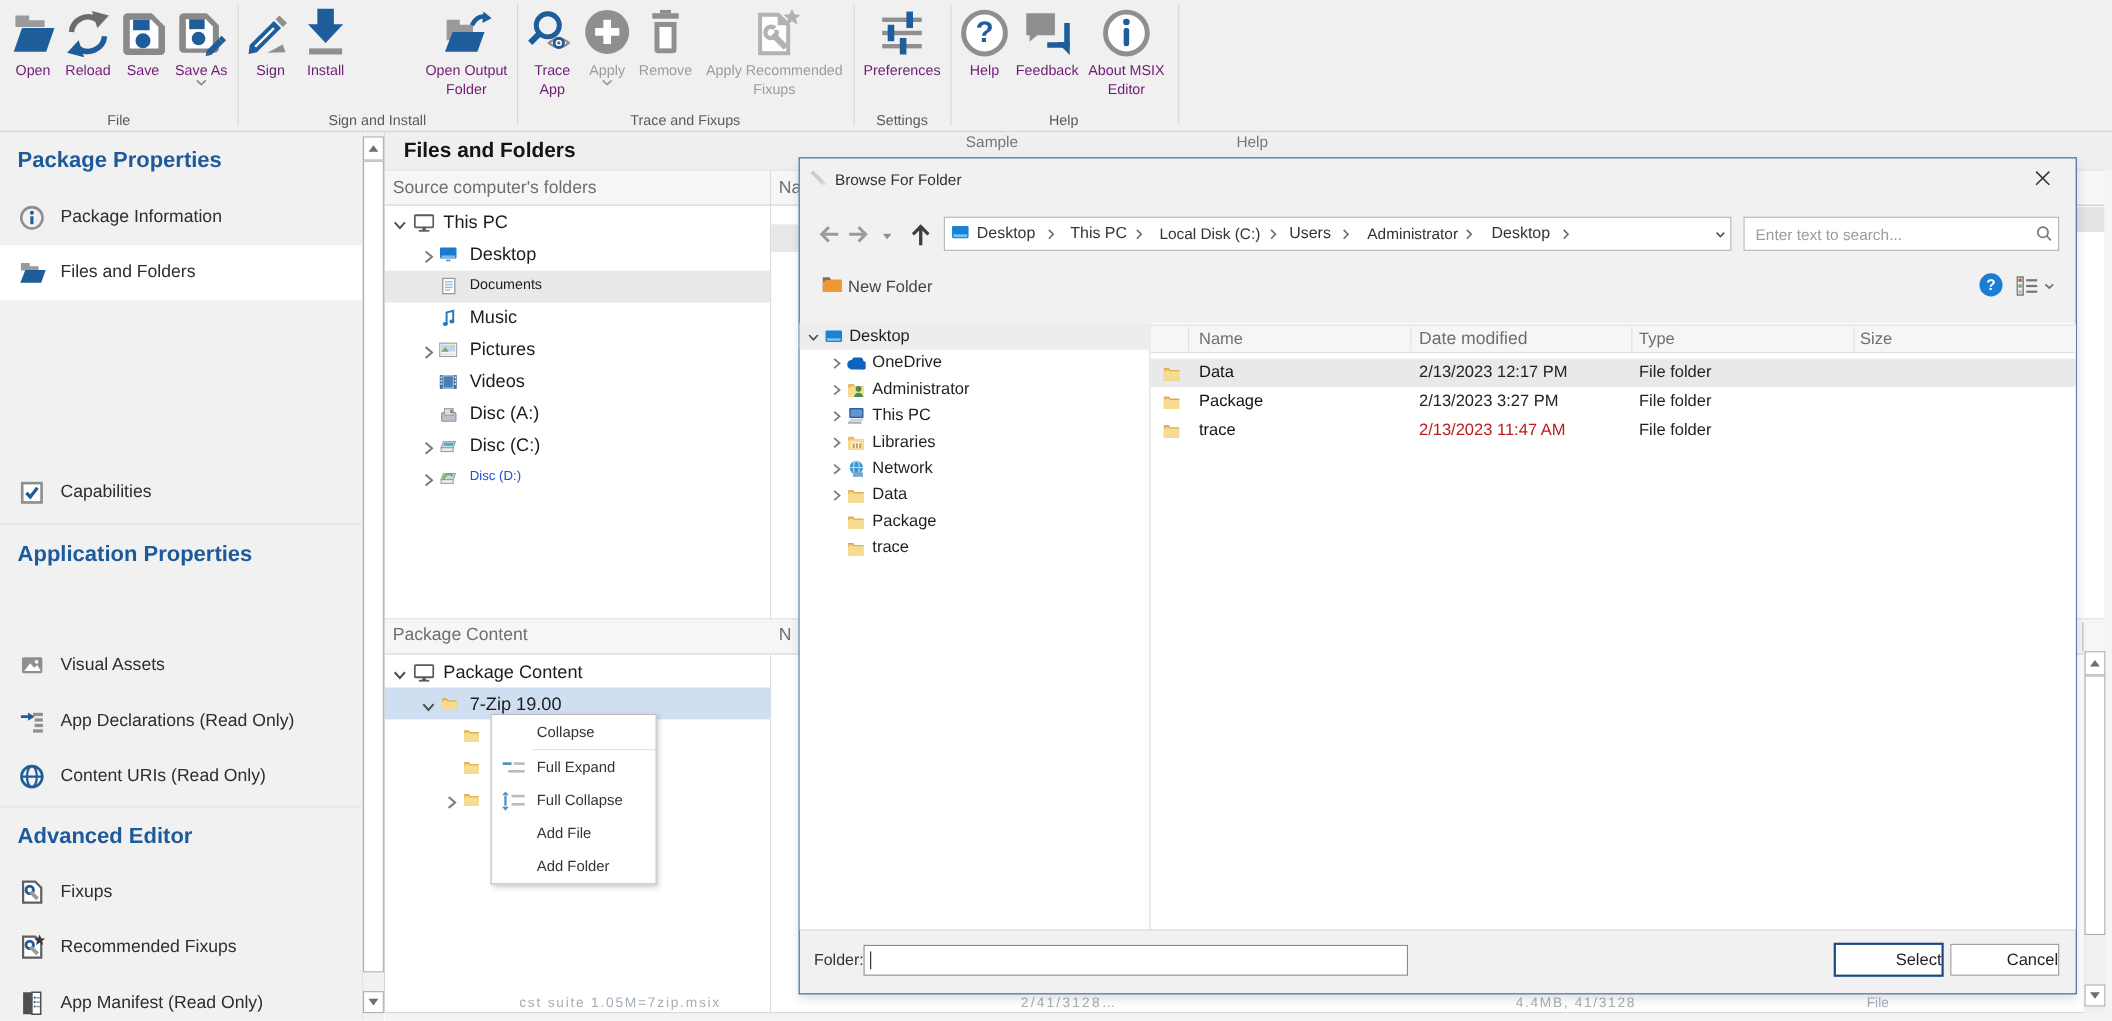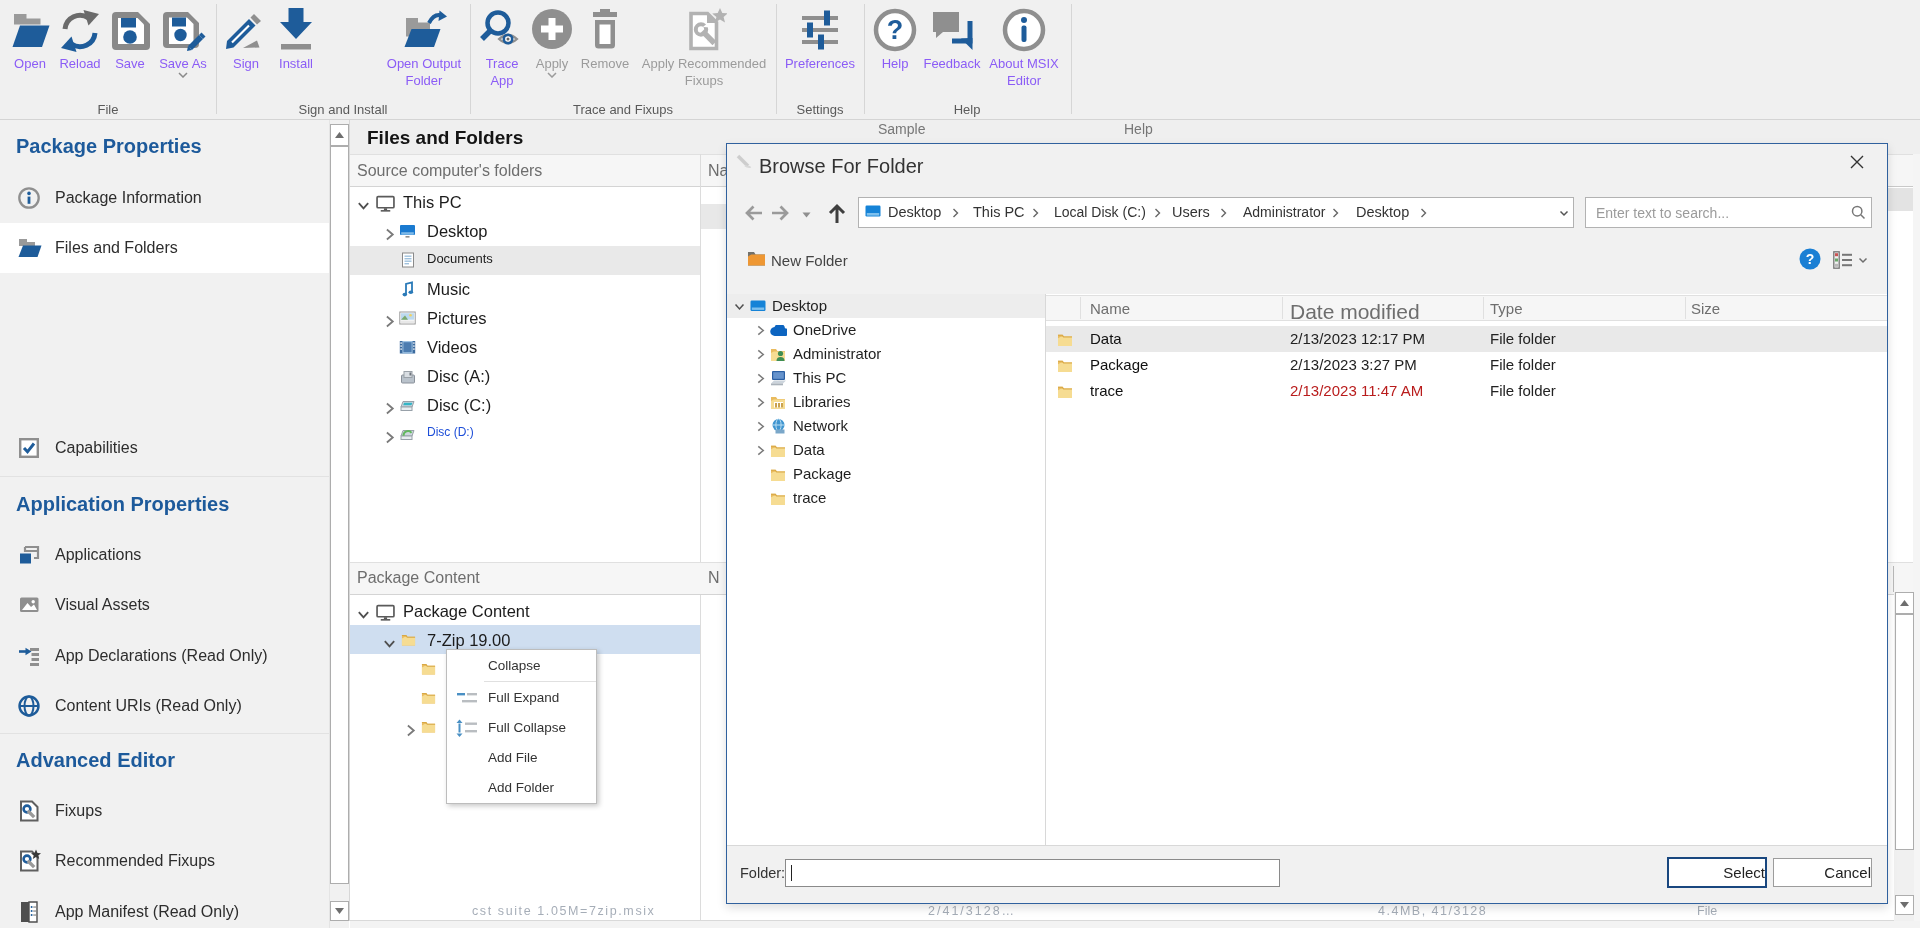--- a/index.html
+++ b/index.html
@@ -5,21 +5,21 @@
 *{margin:0;padding:0;box-sizing:border-box}
 html,body{width:1920px;height:928px;overflow:hidden;background:#fff;
  font-family:"Liberation Sans",sans-serif;-webkit-font-smoothing:antialiased}
 #root{position:relative;width:1920px;height:928px}
 .abs{position:absolute}
 .txt{position:absolute;white-space:nowrap}
 
 #toolbar{position:absolute;left:0;top:0;width:1920px;height:120px;background:#f0f0f0;border-bottom:1px solid #d4d4d4}
 .tbb{position:absolute;top:0;height:118px;text-align:center}
 .tbb .ico{height:52px;display:flex;align-items:flex-end;justify-content:center}
-.tbl{position:absolute;top:55px;left:0;width:100%;font-size:13px;line-height:17px;color:#8b5cf6}
+.tbl{position:absolute;top:55px;left:0;width:100%;font-size:13px;line-height:17px;color:#701a75}
 .dis .tbl{color:#9b9b9b}
 .tbsep{position:absolute;top:4px;height:110px;width:1px;background:#d6d6d6}
 .tbg{position:absolute;top:102px;font-size:13px;color:#5a5a5a;white-space:nowrap;transform:translateX(-50%)}
 .tbcaret{position:absolute;top:72px;left:50%;margin-left:-5px}
 
 #sidebar{position:absolute;left:0;top:120px;width:329px;height:808px;background:#f1f1f1}
 .sbh{position:absolute;left:16px;font-size:20px;font-weight:bold;color:#1d5a9b;white-space:nowrap}
 .sbi{position:absolute;left:0;width:329px;height:50px}
 .sbi svg{position:absolute;left:17px;top:13px}
 .sbi .lb{position:absolute;left:55px;top:50%;transform:translateY(-50%);font-size:16px;color:#2d2d2d;white-space:nowrap}
@@ -286,27 +286,20 @@
   <svg width="24" height="24" viewBox="0 0 24 24">
    <rect x="3.2" y="3.2" width="17.6" height="17.6" fill="#fff" stroke="#8f8f8f" stroke-width="2.4"></rect>
    <polyline points="7,12 10.5,15.8 17,7.5" fill="none" stroke="#1e5c9a" stroke-width="3"></polyline>
   </svg>
   <div class="lb">Capabilities</div>
  </div>
 
  <div class="sbsep" style="top:356px"></div>
  <div class="sbh" style="top:373px">Application Properties</div>
 
- <div class="sbi" style="top:410px">
-  <svg width="24" height="24" viewBox="0 0 24 24">
-   <path d="M8 4 h13 v11 h-4 M8 4 v4 h13" fill="none" stroke="#8f8f8f" stroke-width="2.2"></path>
-   <rect x="3" y="10.5" width="11" height="10" fill="#1e5c9a"></rect>
-  </svg>
-  <div class="lb">Applications</div>
- </div>
 
  <div class="sbi" style="top:460px">
   <svg width="24" height="24" viewBox="0 0 24 24">
    <rect x="3" y="4.5" width="18.5" height="14.5" rx="1.5" fill="#8f8f8f"></rect>
    <polygon points="5,17 10.5,10 14,14 17,11.5 20,17" fill="#fff"></polygon>
    <circle cx="16.2" cy="8.7" r="1.7" fill="#fff"></circle>
   </svg>
   <div class="lb">Visual Assets</div>
  </div>
 
@@ -566,21 +559,21 @@
 </div>
 
 <div id="ctxmenu"></div>
 
 <div id="dlg">
 
  <svg class="abs" style="left:8px;top:9px" width="18" height="18" viewBox="0 0 18 18">
    <path d="M3 3 L13 13" stroke="#cdcdcd" stroke-width="3.5"></path>
    <path d="M10 12.5 q4 2.5 5.5 1" stroke="#d8d8d8" stroke-width="2" fill="none"></path>
  </svg>
- <div class="txt" style="left:32px;top:11px;font-size:20px;color:#333">Browse For Folder</div>
+ <div class="txt" style="left:32px;top:11px;font-size:14px;color:#333">Browse For Folder</div>
  <svg class="abs" style="left:1122px;top:10px" width="16" height="16" viewBox="0 0 16 16">
   <path d="M2 2 L14 14 M14 2 L2 14" stroke="#333" stroke-width="1.4"></path>
  </svg>
 
  <svg class="abs" style="left:17px;top:61px" width="19" height="16" viewBox="0 0 19 16">
   <path d="M18 8 H3 M9.5 1.5 L3 8 l6.5 6.5" fill="none" stroke="#9a9a9a" stroke-width="2.7"></path>
  </svg>
  <svg class="abs" style="left:44px;top:61px" width="19" height="16" viewBox="0 0 19 16">
   <path d="M1 8 H16 M9.5 1.5 L16 8 l-6.5 6.5" fill="none" stroke="#9a9a9a" stroke-width="2.7"></path>
  </svg>
@@ -739,21 +732,21 @@
         <use href="#folder"></use>
       </svg>
  <div class="txt" style="left:66px;top:345px;font-size:15px;color:#1f1f1f">trace</div>
 
  <div class="abs" style="left:319px;top:151px;width:841px;height:26px;background:#f6f6f6;border-top:1px solid #e0e0e0;border-bottom:1px solid #e0e0e0"></div>
  <div class="abs" style="left:353px;top:153px;width:1px;height:22px;background:#e0e0e0"></div>
  <div class="abs" style="left:555px;top:153px;width:1px;height:22px;background:#e0e0e0"></div>
  <div class="abs" style="left:756px;top:153px;width:1px;height:22px;background:#e0e0e0"></div>
  <div class="abs" style="left:958px;top:153px;width:1px;height:22px;background:#e0e0e0"></div>
  <div class="txt" style="left:363px;top:156px;font-size:15px;color:#6e6e6e">Name</div>
- <div class="txt" style="left:563px;top:156px;font-size:21px;color:#6e6e6e">Date modified</div>
+ <div class="txt" style="left:563px;top:156px;font-size:16px;color:#6e6e6e">Date modified</div>
  <div class="txt" style="left:763px;top:156px;font-size:15px;color:#6e6e6e">Type</div>
  <div class="txt" style="left:964px;top:156px;font-size:15px;color:#6e6e6e">Size</div>
 
  <div class="abs" style="left:319px;top:182px;width:841px;height:26px;background:#e9e9e9"></div>
  <svg class="abs" style="left:330px;top:188px" width="16" height="15" viewBox="0 0 16 14">
         <use href="#folder"></use>
       </svg>
  <div class="txt" style="left:363px;top:186px;font-size:15px;color:#111">Data</div>
  <div class="txt" style="left:563px;top:186px;font-size:15px;color:#222">2/13/2023 12:17 PM</div>
  <div class="txt" style="left:763px;top:186px;font-size:15px;color:#222">File folder</div>

